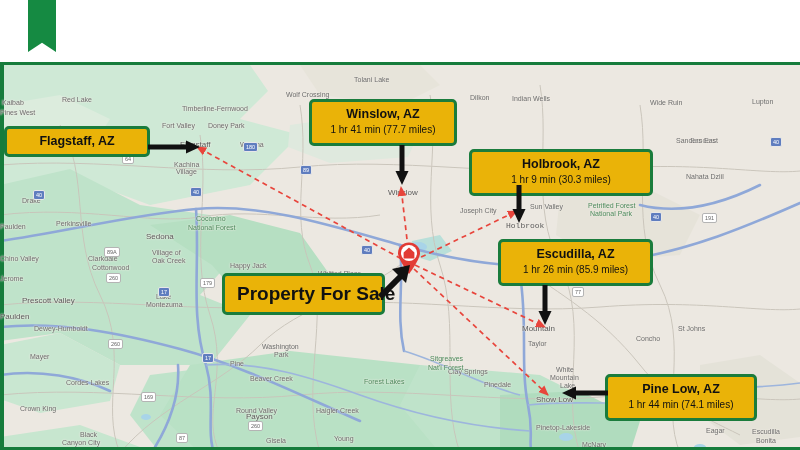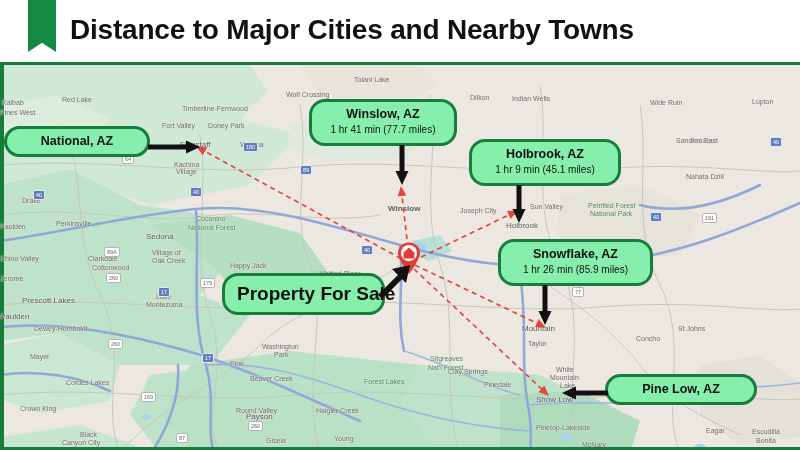--- a/index.html
+++ b/index.html
@@ -44,22 +44,22 @@
 
   .shield{
     position:absolute;background:#5f7dbf;color:#fff;font-size:5.5px;
     border-radius:2px;padding:1px 2px;font-family:"Liberation Sans", sans-serif;
     border:1px solid #e8e8e8;
   }
   .shield.state{background:#ffffff;color:#666;border:1px solid #b4b4b4;}
 
   
   .callout{
-    position:absolute;background:#86efac;border:3px solid #1a7c3c;
-    border-radius:16px;padding:4px 9px 5px 9px;text-align:center;
+    position:absolute;background:#eab308;border:3px solid #1a7c3c;
+    border-radius:5px;padding:4px 9px 5px 9px;text-align:center;
     box-sizing:border-box;
   }
   .callout .city{
     display:block;font-weight:bold;font-size:12.5px;color:#111;
     line-height:16px;white-space:nowrap;
   }
   .callout .dist{
     display:block;font-size:10px;color:#111;line-height:16px;white-space:nowrap;
   }
   .callout.sale{padding:6px 12px 7px 12px;}
@@ -68,21 +68,20 @@
   
   .arrow{position:absolute;}
 </style>
 </head>
 <body>
 
 <div id="stage">
 
   <div id="header">
     <div id="ribbon"></div>
-    <div id="page-title">Distance to Major Cities and Nearby Towns</div>
   </div>
 
   <div id="map-wrap">
 
     <svg id="map-canvas" viewBox="0 0 800 388" preserveAspectRatio="none">
       <defs>
         <clipPath id="mapclip">
             <rect x="0" y="0" width="800" height="388"></rect>
           </clipPath>
       </defs>
@@ -162,43 +161,43 @@
         <div class="mlabel" style="left: 56px; top: 155px;">Perkinsville</div>
         <div class="mlabel" style="left: 0px; top: 190px;">Chino Valley</div>
         <div class="mlabel" style="left: 88px; top: 190px;">Clarkdale</div>
         <div class="mlabel" style="left: 92px; top: 199px;">Cottonwood</div>
         <div class="mlabel big" style="left: 146px; top: 168px;">Sedona</div>
         <div class="mlabel" style="left: 152px; top: 184px;">Village of</div>
         <div class="mlabel" style="left: 152px; top: 192px;">Oak Creek</div>
         <div class="mlabel park" style="left: 196px; top: 150px;">Coconino</div>
         <div class="mlabel park" style="left: 188px; top: 159px;">National Forest</div>
         <div class="mlabel" style="left: 0px; top: 210px;">Jerome</div>
-        <div class="mlabel big" style="left: 22px; top: 232px;">Prescott Lakes</div>
+        <div class="mlabel big" style="left: 22px; top: 232px;">Prescott Valley</div>
         <div class="mlabel big" style="left: 0px; top: 248px;">Paulden</div>
         <div class="mlabel" style="left: 34px; top: 260px;">Dewey-Humboldt</div>
         <div class="mlabel" style="left: 156px; top: 228px;">Lake</div>
         <div class="mlabel" style="left: 146px; top: 236px;">Montezuma</div>
         <div class="mlabel" style="left: 30px; top: 288px;">Mayer</div>
         <div class="mlabel" style="left: 66px; top: 314px;">Cordes Lakes</div>
         <div class="mlabel" style="left: 20px; top: 340px;">Crown King</div>
         <div class="mlabel" style="left: 80px; top: 366px;">Black</div>
         <div class="mlabel" style="left: 62px; top: 374px;">Canyon City</div>
         <div class="mlabel" style="left: 230px; top: 197px;">Happy Jack</div>
         <div class="mlabel" style="left: 318px; top: 205px;">Whitted Place</div>
         <div class="mlabel" style="left: 286px; top: 26px;">Wolf Crossing</div>
         <div class="mlabel" style="left: 354px; top: 11px;">Tolani Lake</div>
         <div class="mlabel" style="left: 470px; top: 29px;">Dilkon</div>
         <div class="mlabel" style="left: 512px; top: 30px;">Indian Wells</div>
         <div class="mlabel" style="left: 650px; top: 34px;">Wide Ruin</div>
         <div class="mlabel" style="left: 752px; top: 33px;">Lupton</div>
         <div class="mlabel" style="left: 690px; top: 72px;">Sanders</div>
         <div class="mlabel" style="left: 686px; top: 108px;">Nahata Dziil</div>
-        <div class="mlabel big" style="left: 388px; top: 140px; font-weight: bold;">Winslow</div>
+        <div class="mlabel big" style="left: 388px; top: 124px;">Winslow</div>
         <div class="mlabel" style="left: 460px; top: 142px;">Joseph City</div>
-        <div class="mlabel big" style="left: 506px; top: 157px;">Holbrook</div>
+        <div class="mlabel big" style="left: 506px; top: 157px; font-family: Liberation Mono, monospace;">Holbrook</div>
         <div class="mlabel" style="left: 530px; top: 138px;">Sun Valley</div>
         <div class="mlabel park" style="left: 588px; top: 137px;">Petrified Forest</div>
         <div class="mlabel park" style="left: 590px; top: 145px;">National Park</div>
         <div class="mlabel" style="left: 676px; top: 72px;">Sanders East</div>
         <div class="mlabel" style="left: 678px; top: 260px;">St Johns</div>
         <div class="mlabel" style="left: 636px; top: 270px;">Concho</div>
         <div class="mlabel big" style="left: 522px; top: 260px;">Mountain</div>
         <div class="mlabel" style="left: 528px; top: 275px;">Taylor</div>
         <div class="mlabel" style="left: 556px; top: 301px;">White</div>
         <div class="mlabel" style="left: 550px; top: 309px;">Mountain</div>
@@ -269,56 +268,57 @@
 
     <svg style="position:absolute;left:395px;top:176px;width:28px;height:34px;overflow:visible;" viewBox="0 0 28 34">
       <path d="M14,33 C14,33 3,18.4 3,12.2 C3,6 8,1.6 14,1.6 C20,1.6 25,6 25,12.2 C25,18.4 14,33 14,33 Z" fill="#e23b34"></path>
       <circle cx="14" cy="12" r="8" fill="#ffffff"></circle>
       <path d="M14,6.6 L19.4,11.6 L19.4,17.4 L8.6,17.4 L8.6,11.6 Z" fill="#e23b34"></path>
     </svg>
 
   </div>
 
   <div class="callout" style="left:4px;top:126px;width:146px;">
-    <span class="city">National, AZ</span>
+    <span class="city">Flagstaff, AZ</span>
   </div>
   <svg class="arrow" style="left:148px;top:140px;width:60px;height:16px;">
     <path d="M0,7 L40,7" stroke="#111" stroke-width="5"></path>
     <path d="M38,0.5 L52,7 L38,13.5 z" fill="#111"></path>
   </svg>
 
   <div class="callout" style="left:309px;top:99px;width:148px;">
     <span class="city">Winslow, AZ</span>
     <span class="dist">1 hr 41 min (77.7 miles)</span>
   </div>
   <svg class="arrow" style="left:395px;top:145px;width:16px;height:42px;">
     <path d="M7,0 L7,28" stroke="#111" stroke-width="5"></path>
     <path d="M0.5,26 L7,40 L13.5,26 z" fill="#111"></path>
   </svg>
 
-  <div class="callout" style="left:469px;top:139px;width:152px;">
+  <div class="callout" style="left:469px;top:149px;width:184px;">
     <span class="city">Holbrook, AZ</span>
-    <span class="dist">1 hr 9 min (45.1 miles)</span>
+    <span class="dist">1 hr 9 min (30.3 miles)</span>
   </div>
   <svg class="arrow" style="left:512px;top:185px;width:16px;height:40px;">
     <path d="M7,0 L7,26" stroke="#111" stroke-width="5"></path>
     <path d="M0.5,24 L7,38 L13.5,24 z" fill="#111"></path>
   </svg>
 
   <div class="callout" style="left:498px;top:239px;width:155px;">
-    <span class="city">Snowflake, AZ</span>
+    <span class="city">Escudilla, AZ</span>
     <span class="dist">1 hr 26 min (85.9 miles)</span>
   </div>
   <svg class="arrow" style="left:538px;top:285px;width:16px;height:42px;">
     <path d="M7,0 L7,28" stroke="#111" stroke-width="5"></path>
     <path d="M0.5,26 L7,40 L13.5,26 z" fill="#111"></path>
   </svg>
 
   <div class="callout" style="left:605px;top:374px;width:152px;">
     <span class="city">Pine Low, AZ</span>
+    <span class="dist">1 hr 44 min (74.1 miles)</span>
   </div>
   <svg class="arrow" style="left:562px;top:386px;width:46px;height:16px;">
     <path d="M46,7 L12,7" stroke="#111" stroke-width="5"></path>
     <path d="M14,0.5 L0,7 L14,13.5 z" fill="#111"></path>
   </svg>
 
   <div class="callout sale" style="left:222px;top:273px;width:163px;">
     <span class="city">Property For Sale</span>
   </div>
   <svg class="arrow" style="left:378px;top:263px;width:36px;height:36px;">

